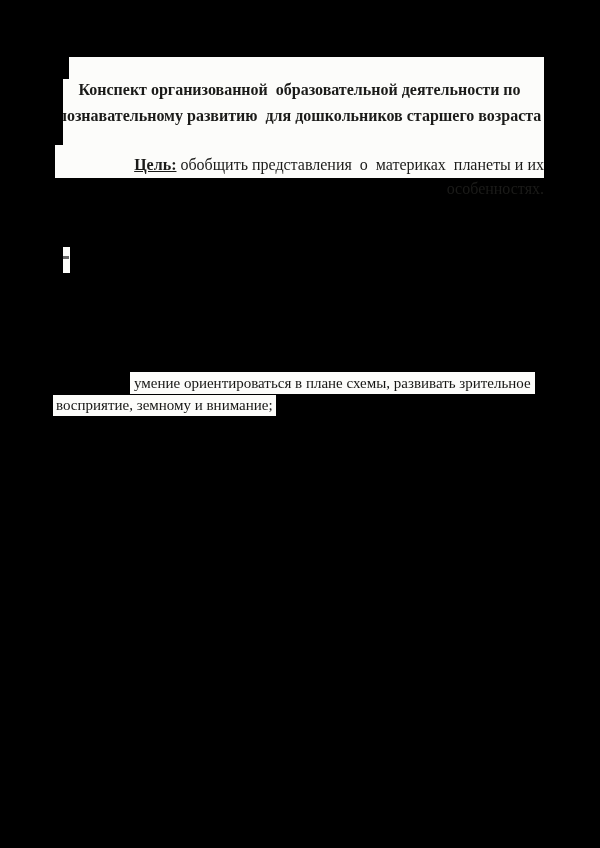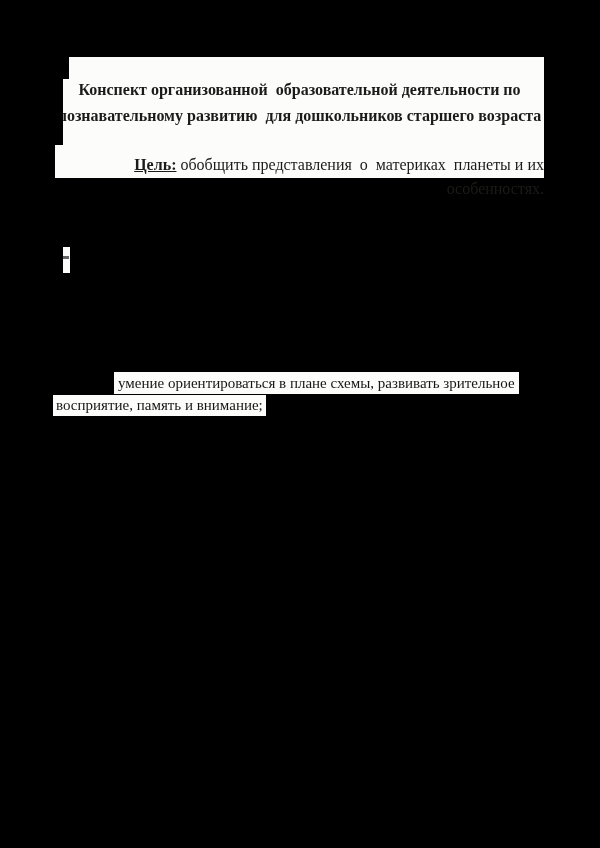--- a/index.html
+++ b/index.html
@@ -89,21 +89,21 @@
   }
   
   .hl {
     position: absolute;
     background: #fcfcfa;
     color: #161614;
     font-size: 15px;
     white-space: pre;
   }
   .hl-1 {
-    left: 114px;
+    left: 130px;
     top: 372px;
     height: 22px;
     line-height: 22px;
     padding: 0 4px;
   }
   .hl-2 {
     left: 53px;
     top: 395px;
     height: 21px;
     line-height: 21px;
@@ -126,15 +126,15 @@
   </div>
 
   <div class="notch-1"></div>
   <div class="notch-2"></div>
 
   <div class="fragment-bar">
     <div class="dash-mark"></div>
   </div>
 
   <div class="hl hl-1">умение ориентироваться в плане схемы, развивать зрительное</div>
-  <div class="hl hl-2">восприятие, память и внимание;</div>
+  <div class="hl hl-2">восприятие, земному и внимание;</div>
 
 </div>
 
 </body></html>

